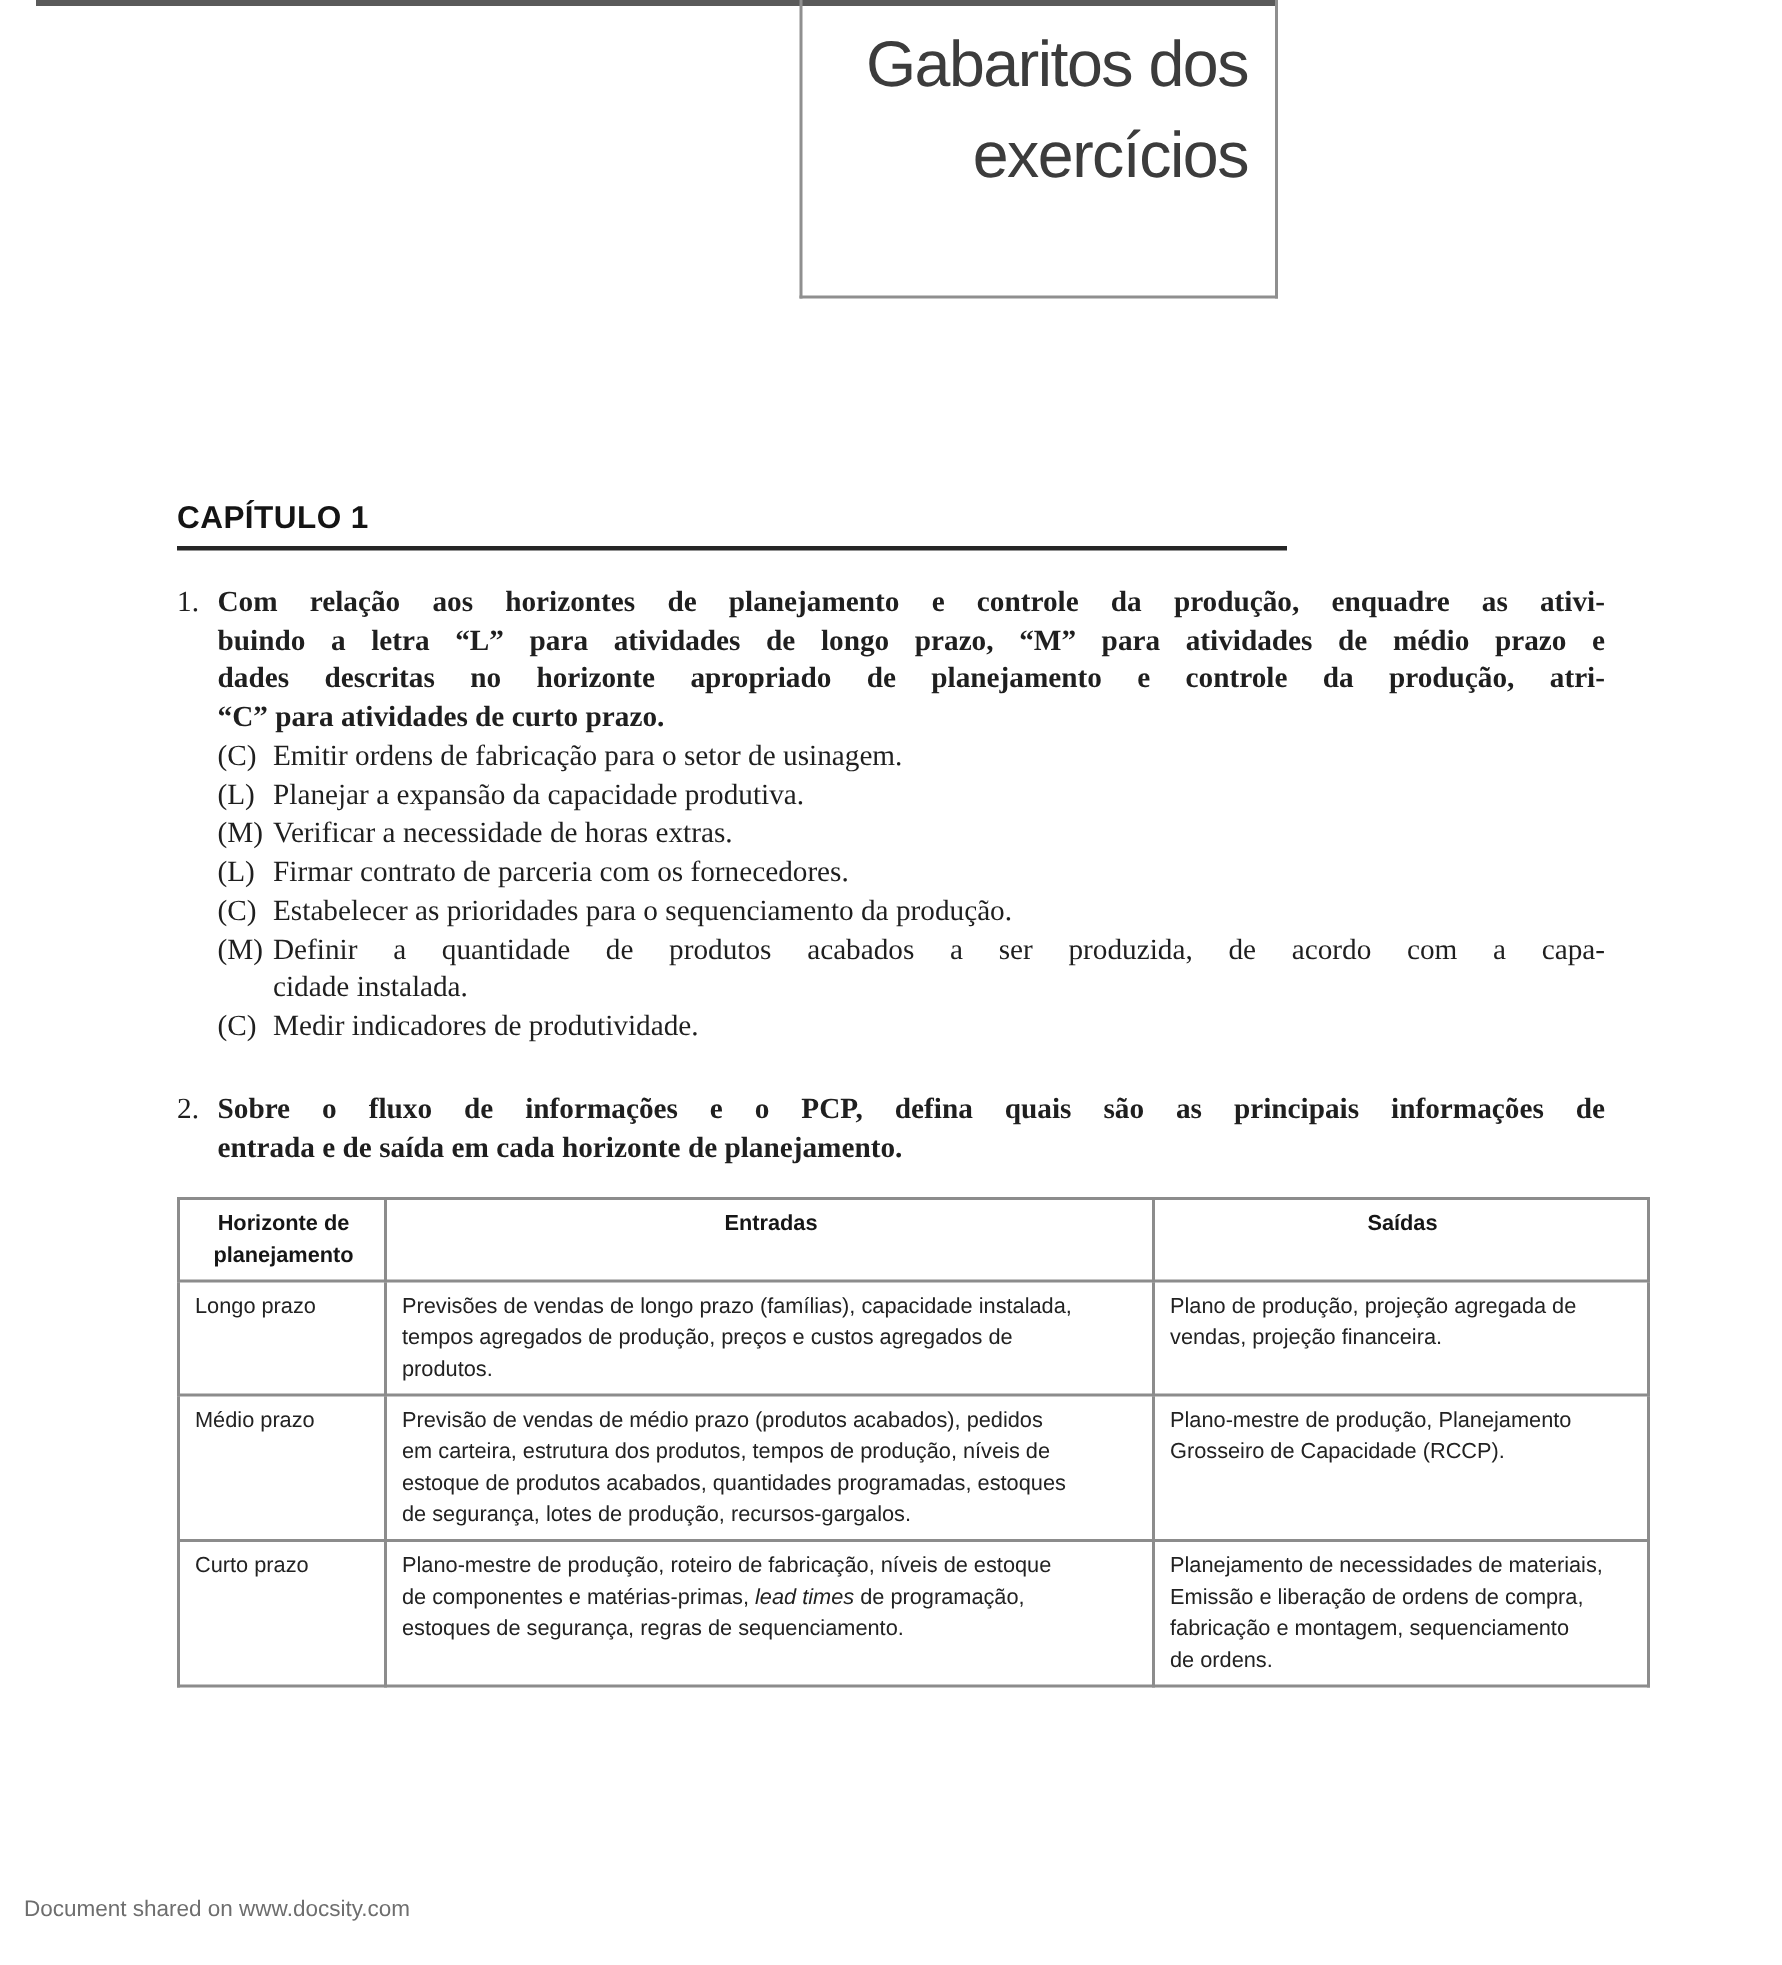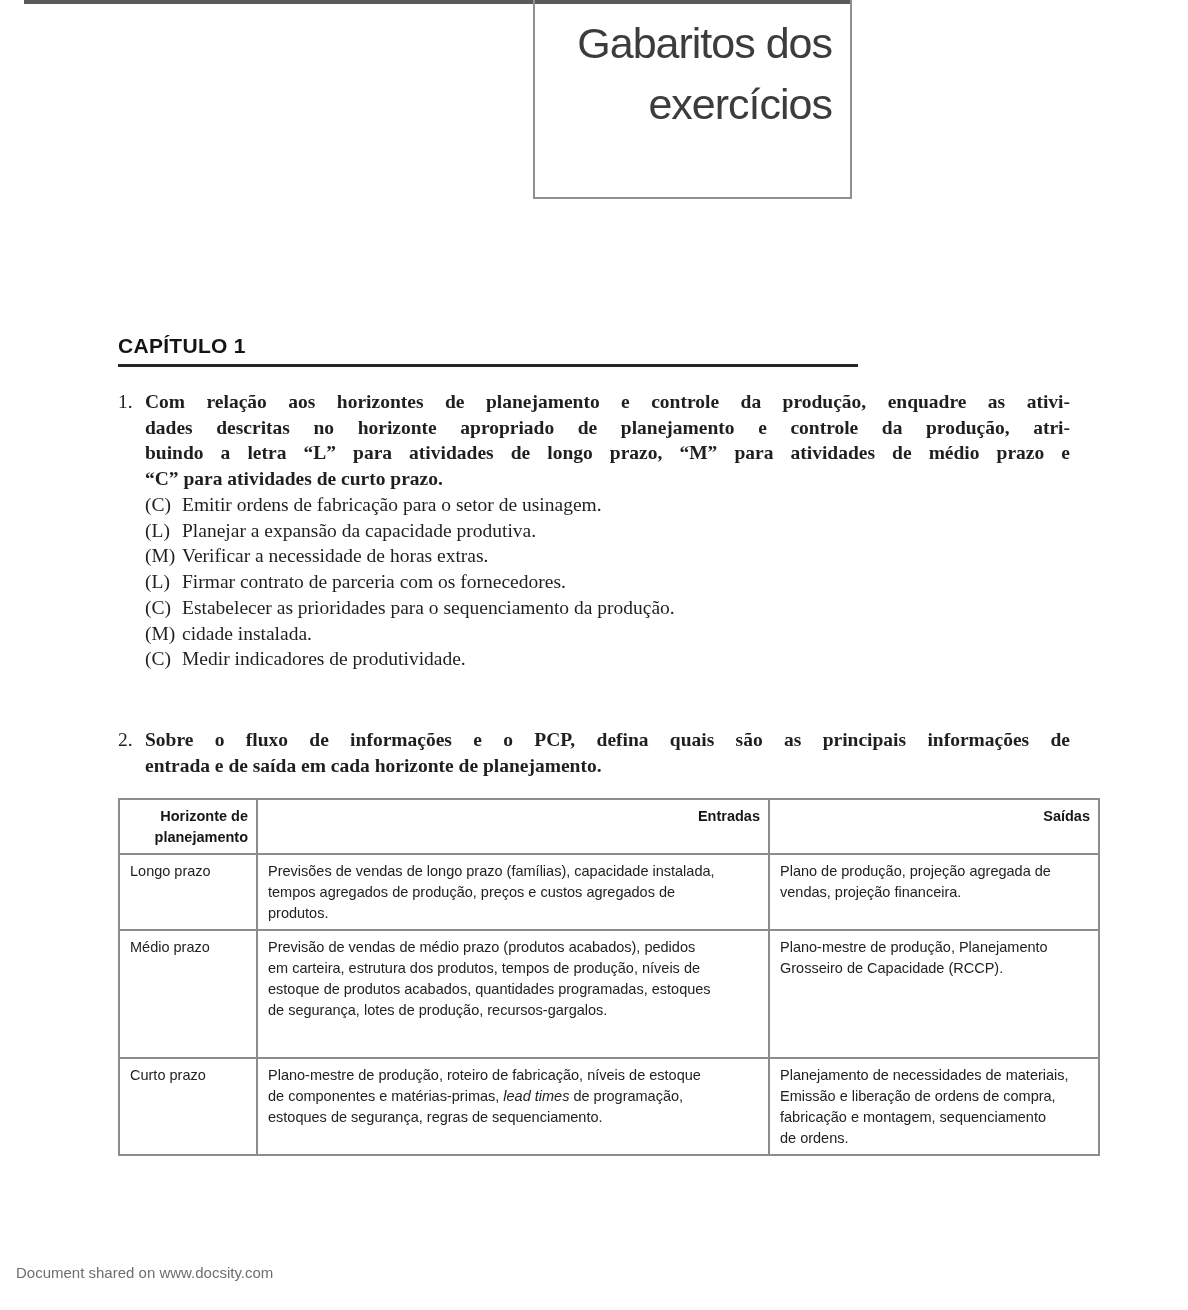--- a/index.html
+++ b/index.html
@@ -47,25 +47,25 @@
     font-family:"Liberation Sans", sans-serif;font-size:14.5px;line-height:21px;color:#222;
   }
   .answer-table col.c1{width:138px;}
   .answer-table col.c2{width:512px;}
   .answer-table col.c3{width:330px;}
   .answer-table th,.answer-table td{
     border:2px solid #8c8c8c;vertical-align:top;padding:6px 8px 5px 10px;
     overflow:hidden;
   }
   .answer-table th{font-weight:700;text-align:center;color:#161616;}
-  .answer-table th .ln{text-align:right;white-space:nowrap;}
+  .answer-table th .ln{text-align:center;white-space:nowrap;}
   .answer-table td .ln{white-space:nowrap;}
   .answer-table tr.hdr{height:48px;}
   .answer-table tr.r1{height:75px;}
-  .answer-table tr.r2{height:128px;}
+  .answer-table tr.r2{height:97px;}
   .answer-table tr.r3{height:92px;}
   .answer-table em{font-style:italic;}
   
   .footer{
     position:absolute;left:16px;top:1262px;width:100%;
     font-family:"Liberation Sans", sans-serif;font-size:15px;line-height:22px;color:#6e6e6e;
   }
   .footer .email{font-weight:700;color:#5d5d5d;}
 </style>
 </head>
@@ -80,22 +80,22 @@
     </div>
 </div>
 
 <div class="chapter-heading">CAPÍTULO 1</div>
 <div class="heading-rule"></div>
 
 <div class="question q1">
   <div class="q-num">1.</div>
   <div class="q-body">
       <div class="ln">Com relação aos horizontes de planejamento e controle da produção, enquadre as ativi-</div>
+      <div class="ln">buindo a letra “L” para atividades de longo prazo, “M” para atividades de médio prazo e</div>
       <div class="ln">dades descritas no horizonte apropriado de planejamento e controle da produção, atri-</div>
-      <div class="ln">buindo a letra “L” para atividades de longo prazo, “M” para atividades de médio prazo e</div>
       <div class="ln last">“C” para atividades de curto prazo.</div>
     </div>
 </div>
 
 <div class="answers">
   <div class="answer-item">
     <div class="answer-letter">(C)</div>
     <div class="answer-text">
         <div class="ln last">Emitir ordens de fabricação para o setor de usinagem.</div>
       </div>
@@ -120,20 +120,21 @@
   </div>
   <div class="answer-item">
     <div class="answer-letter">(C)</div>
     <div class="answer-text">
         <div class="ln last">Estabelecer as prioridades para o sequenciamento da produção.</div>
       </div>
   </div>
   <div class="answer-item">
     <div class="answer-letter">(M)</div>
     <div class="answer-text">
+        <div class="ln">Definir a quantidade de produtos acabados a ser produzida, de acordo com a capa-</div>
         <div class="ln last">cidade instalada.</div>
       </div>
   </div>
   <div class="answer-item">
     <div class="answer-letter">(C)</div>
     <div class="answer-text">
         <div class="ln last">Medir indicadores de produtividade.</div>
       </div>
   </div>
 </div>

